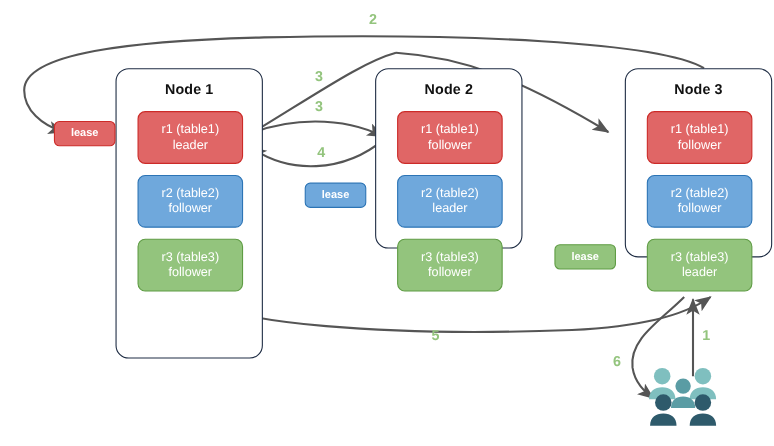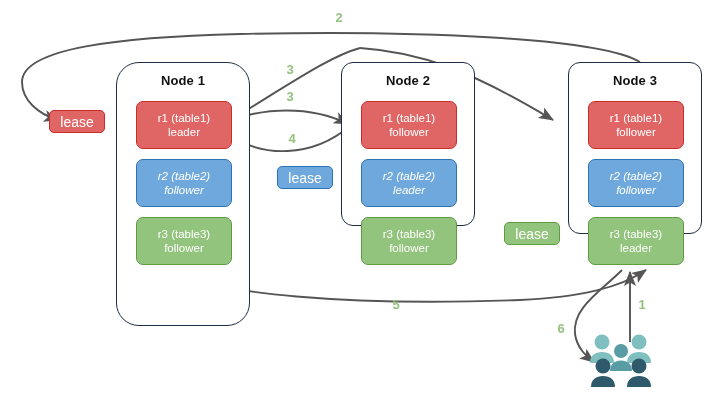--- a/index.html
+++ b/index.html
@@ -54,34 +54,35 @@
     justify-content: center;
     color: #ffffff;
     font-size: 11.5px;
     line-height: 14px;
     text-align: center;
   }
   .rep-red   { background: #e06666; border: 1.6px solid #cc2b28; }
   .rep-blue  { background: #6fa8dc; border: 1.6px solid #2c74b5; }
   .rep-green { background: #93c47d; border: 1.6px solid #5f9c44; }
   .rep-r1 { top: 38px; }
-  .rep-r2 { top: 96px; font-style: italic; }
+  .rep-r2 { top: 96px; }
   .rep-r3 { top: 154px; text-align: right; }
 
   .lease {
     position: absolute;
     width: 56px;
     height: 23px;
     border-radius: 5px;
     box-sizing: border-box;
     display: flex;
     align-items: center;
     justify-content: center;
     color: #ffffff;
-    font-size: 14px;
+    font-size: 10px;
+    font-weight: bold;
   }
   .lease-red   { background: #e06666; border: 1.6px solid #cc2b28; }
   .lease-blue  { background: #6fa8dc; border: 1.6px solid #2c74b5; }
   .lease-green { background: #93c47d; border: 1.6px solid #5f9c44; }
 
   .step-label {
     position: absolute;
     color: #93c47d;
     font-size: 13px;
     font-weight: bold;
@@ -119,21 +120,21 @@
 
     <path d="M 350 126 C 312 158, 262 158, 228 134" fill="none" stroke="#555555" stroke-width="1.9" marker-end="url(#ah)"></path>
 
     <path d="M 172 266 C 200 296, 360 306, 520 300 C 580 297, 620 288, 646 270" fill="none" stroke="#555555" stroke-width="1.9" marker-end="url(#ah)"></path>
 
     <path d="M 630 342 L 630 272" fill="none" stroke="#555555" stroke-width="1.9" marker-end="url(#ah)"></path>
 
     <path d="M 622 270 C 600 292, 572 308, 575 334 C 577 348, 586 356, 594 362" fill="none" stroke="#555555" stroke-width="1.9" marker-end="url(#ah)"></path>
   </svg>
 
-  <div class="node-box" style="left:116px; top:62px; width:134px; height:264px;border-radius:23px;">
+  <div class="node-box" style="left:105px; top:62px; width:134px; height:264px;">
     <div class="node-title">Node 1</div>
     <div class="replica rep-red rep-r1">
       <span>r1 (table1)</span>
       <span>leader</span>
     </div>
     <div class="replica rep-blue rep-r2">
       <span>r2 (table2)</span>
       <span>follower</span>
     </div>
     <div class="replica rep-green rep-r3">

